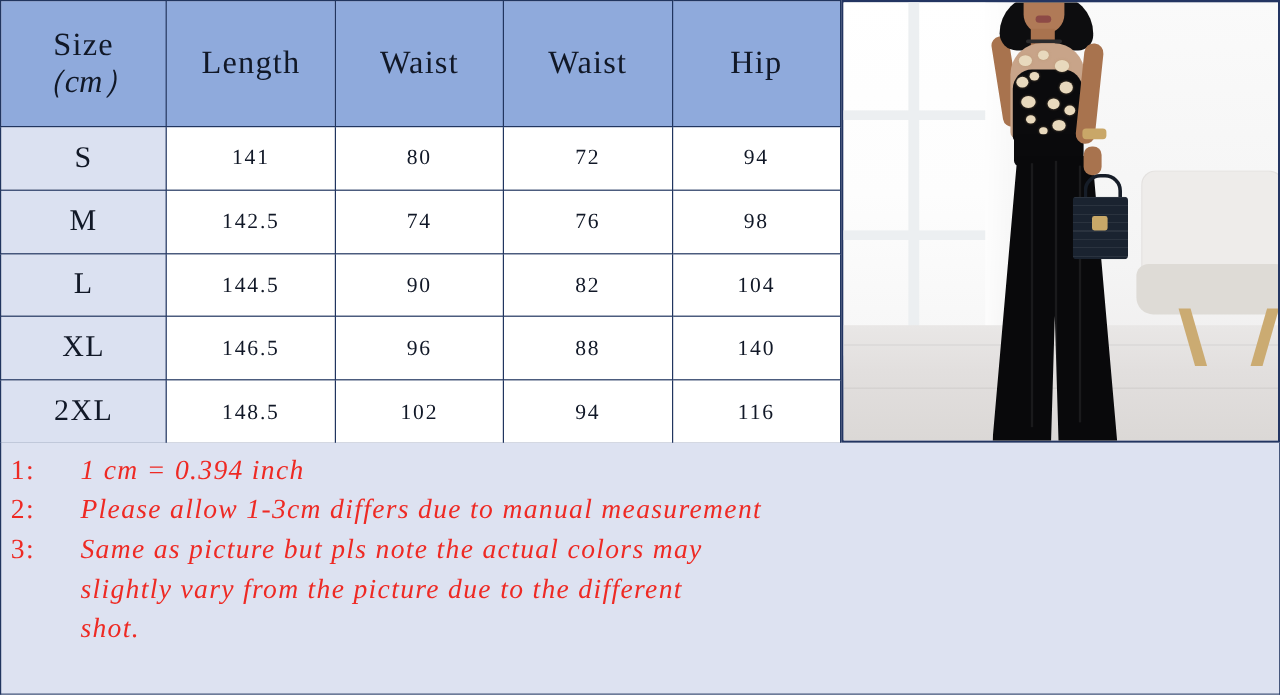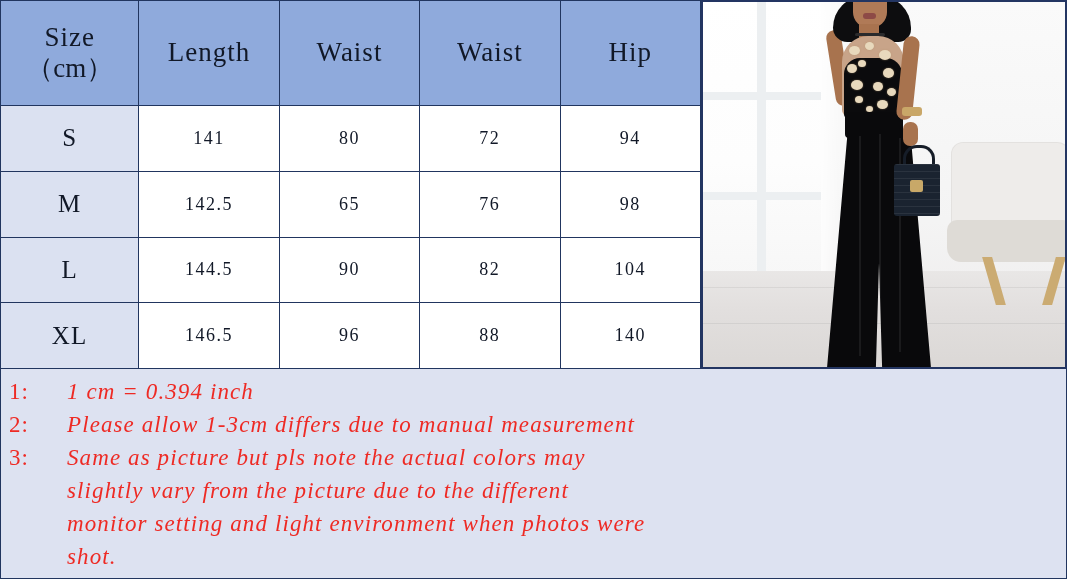--- a/index.html
+++ b/index.html
@@ -65,21 +65,21 @@
     background: #8faadc;
     font-size: 27px;
     line-height: 1.16;
     letter-spacing: 1px;
   }
   th.hdr-size {
     font-size: 25px;
     line-height: 1.22;
   }
   th.hdr-size .l1 { display: block; }
-  th.hdr-size .l2 { display: block; letter-spacing: 0px; }
+  th.hdr-size .l2 { display: block; letter-spacing: 0px; font-style: italic; }
 
   
   table.size-table tbody tr { height: 52.8px; }
   table.size-table tbody td {
     background: #ffffff;
     font-size: 18px;
     letter-spacing: 1.5px;
   }
   table.size-table tbody td.size-cell {
     background: #dbe1f1;
@@ -390,38 +390,45 @@
           <tr>
             <td class="size-cell">S</td>
             <td>141</td>
             <td>80</td>
             <td>72</td>
             <td>94</td>
           </tr>
           <tr>
             <td class="size-cell">M</td>
             <td>142.5</td>
-            <td>65</td>
+            <td>74</td>
             <td>76</td>
             <td>98</td>
           </tr>
           <tr>
             <td class="size-cell">L</td>
             <td>144.5</td>
             <td>90</td>
             <td>82</td>
             <td>104</td>
           </tr>
           <tr>
             <td class="size-cell">XL</td>
             <td>146.5</td>
             <td>96</td>
             <td>88</td>
             <td>140</td>
           </tr>
+          <tr>
+            <td class="size-cell">2XL</td>
+            <td>148.5</td>
+            <td>102</td>
+            <td>94</td>
+            <td>116</td>
+          </tr>
         </tbody>
       </table>
     </div>
 
     <div id="product-photo">
       <div class="photo-inner">
         <div class="wall"></div>
 
         <div class="window">
           <div class="mullion-v" style="left:58px"></div>
@@ -501,24 +508,20 @@
     <div class="note-line">
       <span class="note-num">3:</span>
       <span class="note-text">Same as picture but pls note the actual colors may</span>
     </div>
 
     <div class="note-line note-cont">
       <span class="note-num"></span>
       <span class="note-text">slightly vary from the picture due to the different</span>
     </div>
 
-    <div class="note-line note-cont">
-      <span class="note-num"></span>
-      <span class="note-text">monitor setting and light environment when photos were</span>
-    </div>
 
     <div class="note-line note-cont">
       <span class="note-num"></span>
       <span class="note-text">shot.</span>
     </div>
 
   </div>
 </div>
 
 </body></html>

